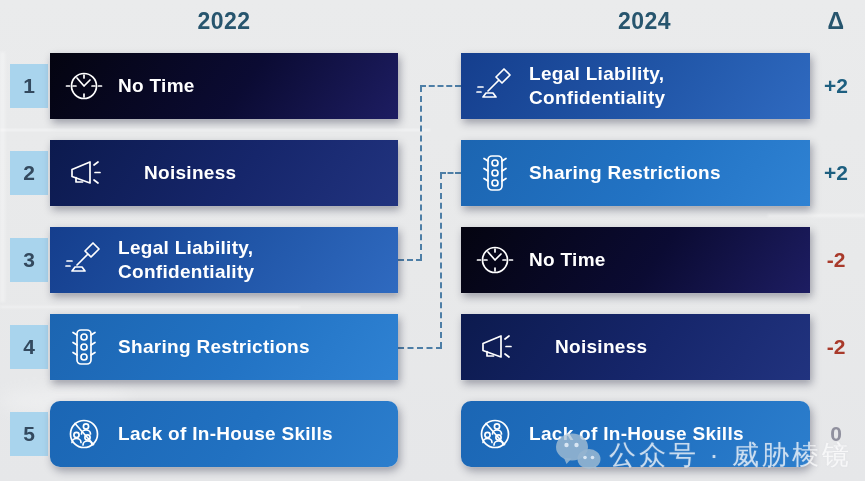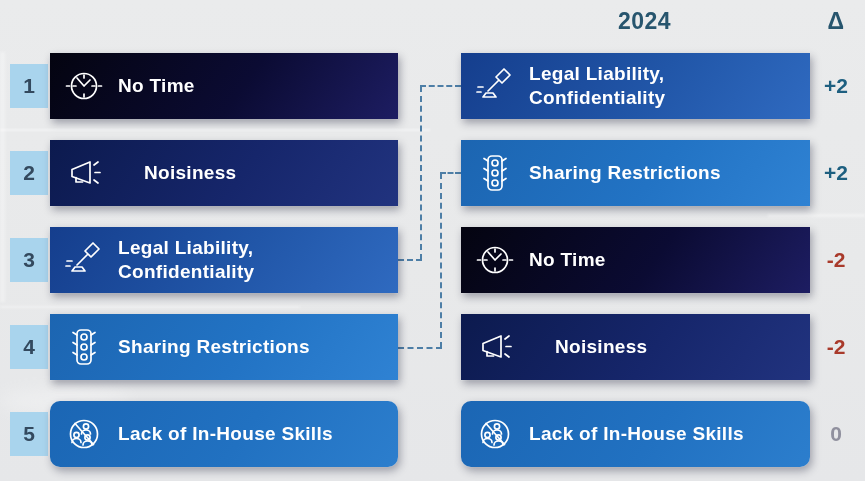--- a/index.html
+++ b/index.html
@@ -89,20 +89,21 @@
 <body>
 
 <div class="canvas">
 
   <div class="streak s1"></div>
   <div class="streak s2"></div>
   <div class="streak s3"></div>
   <div class="streak s4"></div>
   <div class="streak s5"></div>
 
+  <div class="year-header yh-left">2022</div>
   <div class="year-header yh-right">2024</div>
   <div class="year-header yh-delta">Δ</div>
 
   <div class="conn v" style="left:420px;top:86px;height:174px;"></div>
   <div class="conn h" style="left:420px;top:85px;width:41px;"></div>
   <div class="conn h" style="left:398px;top:259px;width:24px;"></div>
   <div class="conn v" style="left:440px;top:173px;height:175px;"></div>
   <div class="conn h" style="left:440px;top:172px;width:21px;"></div>
   <div class="conn h" style="left:398px;top:347px;width:44px;"></div>
 
@@ -257,14 +258,33 @@
     </span>
     <span class="bar-label">Lack of In-House Skills</span>
   </div>
 
   <div class="delta-val delta-up" style="top:86px;">+2</div>
   <div class="delta-val delta-up" style="top:173px;">+2</div>
   <div class="delta-val delta-down" style="top:260px;">-2</div>
   <div class="delta-val delta-down" style="top:347px;">-2</div>
   <div class="delta-val delta-zero" style="top:434px;">0</div>
 
+  <div class="watermark">
+    <span>
+      <svg width="48" height="42" viewBox="0 0 48 42" style="opacity:.85;">
+        <g fill="rgba(168,193,212,0.9)">
+          <ellipse cx="18" cy="15" rx="16" ry="13.5"></ellipse>
+          <path d="M10 26 L12.5 32 L17.5 26.5 Z"></path>
+          <ellipse cx="35" cy="27" rx="11.5" ry="10"></ellipse>
+          <path d="M39 35.5 L43.5 38.5 L41.5 33.5 Z"></path>
+        </g>
+        <g fill="rgba(255,255,255,0.95)">
+          <circle cx="12.5" cy="13" r="2.2"></circle>
+          <circle cx="22.5" cy="13" r="2.2"></circle>
+          <circle cx="31" cy="25.5" r="1.8"></circle>
+          <circle cx="38.5" cy="25.5" r="1.8"></circle>
+        </g>
+      </svg>
+    </span>
+    <span class="wm-text">公众号 · 威胁棱镜</span>
+  </div>
 
 </div>
 
 </body></html>

